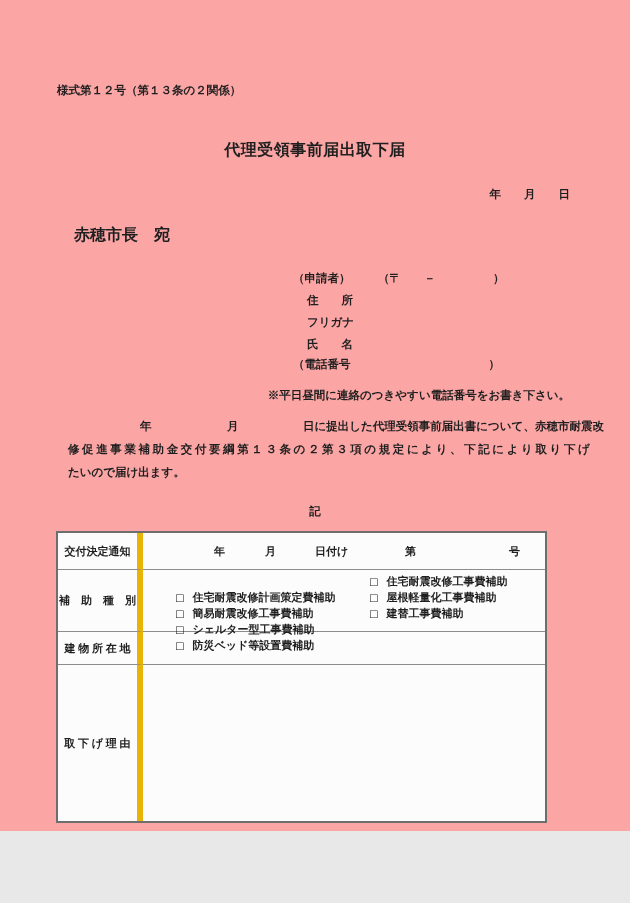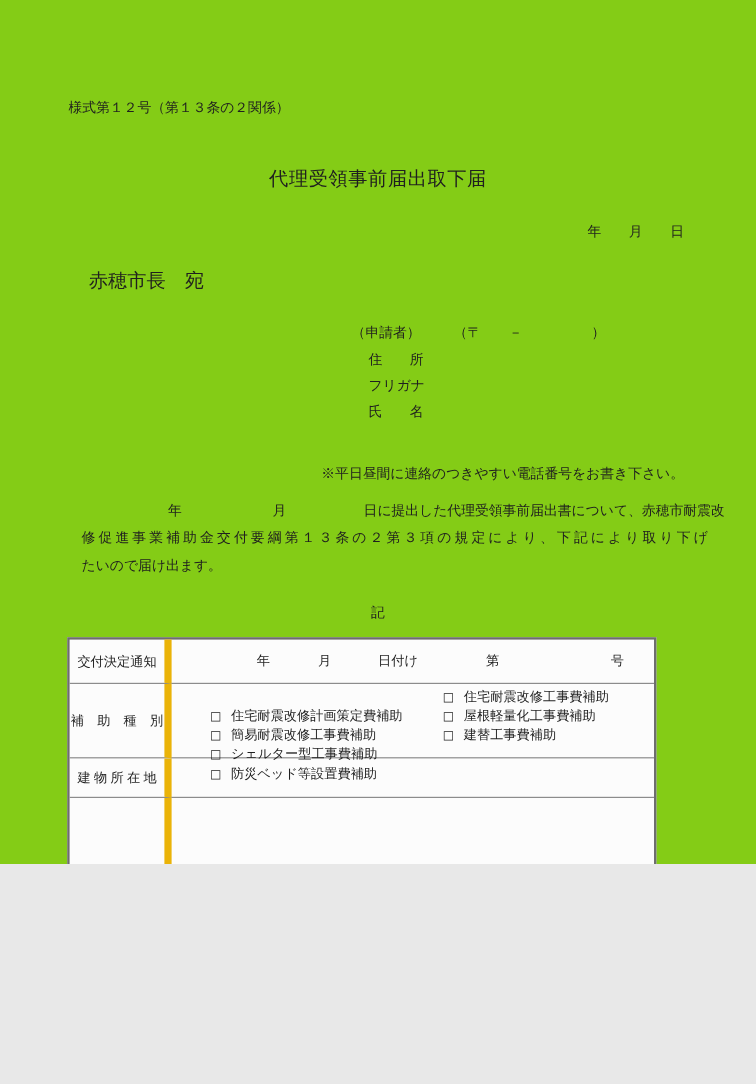--- a/index.html
+++ b/index.html
@@ -1,23 +1,24 @@
 <!DOCTYPE html>
 <html><head>
 <meta charset="utf-8">
 <style>
   html,body{margin:0;padding:0;}
   body{background:#e8e8e8;}
   .page{
     position:relative;
-    width:630px;height:720px;
-    background:#84cc16;
+    width:630px;height:831px;
+    background:#fca5a5;
     font-family:"Liberation Serif","DejaVu Serif",serif;
     color:#1f1f1f;
     overflow:hidden;
+    font-weight:bold;
   }
   .abs{position:absolute;line-height:1.25;white-space:pre;}
   .form-number{left:57px;top:83px;font-size:11.5px;}
   .doc-title{left:50%;top:140px;transform:translateX(-50%);font-size:16px;letter-spacing:0.5px;text-align:right;}
   .date-line{right:60px;top:187px;font-size:11.5px;}
   .addressee{left:74px;top:225px;font-size:16px;}
   .ap{font-size:11.5px;}
   .ap-row1-label{left:293px;top:271px;}
   .ap-row1-postal{left:378px;top:271px;}
   .ap-address{left:307px;top:293px;}
@@ -71,20 +72,21 @@
 
   <div class="abs date-line">年　　月　　日</div>
 
   <div class="abs addressee">赤穂市長　宛</div>
 
   <div class="abs ap ap-row1-label">（申請者）</div>
   <div class="abs ap ap-row1-postal">（〒　　－　　　　　）</div>
   <div class="abs ap ap-address">住　　所</div>
   <div class="abs ap ap-furigana">フリガナ</div>
   <div class="abs ap ap-name">氏　　名</div>
+  <div class="abs ap ap-phone">（電話番号　　　　　　　　　　　　）</div>
   <div class="abs phone-note">※平日昼間に連絡のつきやすい電話番号をお書き下さい。</div>
 
   <div class="abs body-line bl1 bl1-y">年</div>
   <div class="abs body-line bl1 bl1-m">月</div>
   <div class="abs body-line bl1 bl1-rest">日に提出した代理受領事前届出書について、赤穂市耐震改</div>
   <div class="abs body-line bl2">修促進事業補助金交付要綱第１３条の２第３項の規定により、下記により取り下げ</div>
   <div class="abs body-line bl3">たいので届け出ます。</div>
 
   <div class="abs ki">記</div>
 

